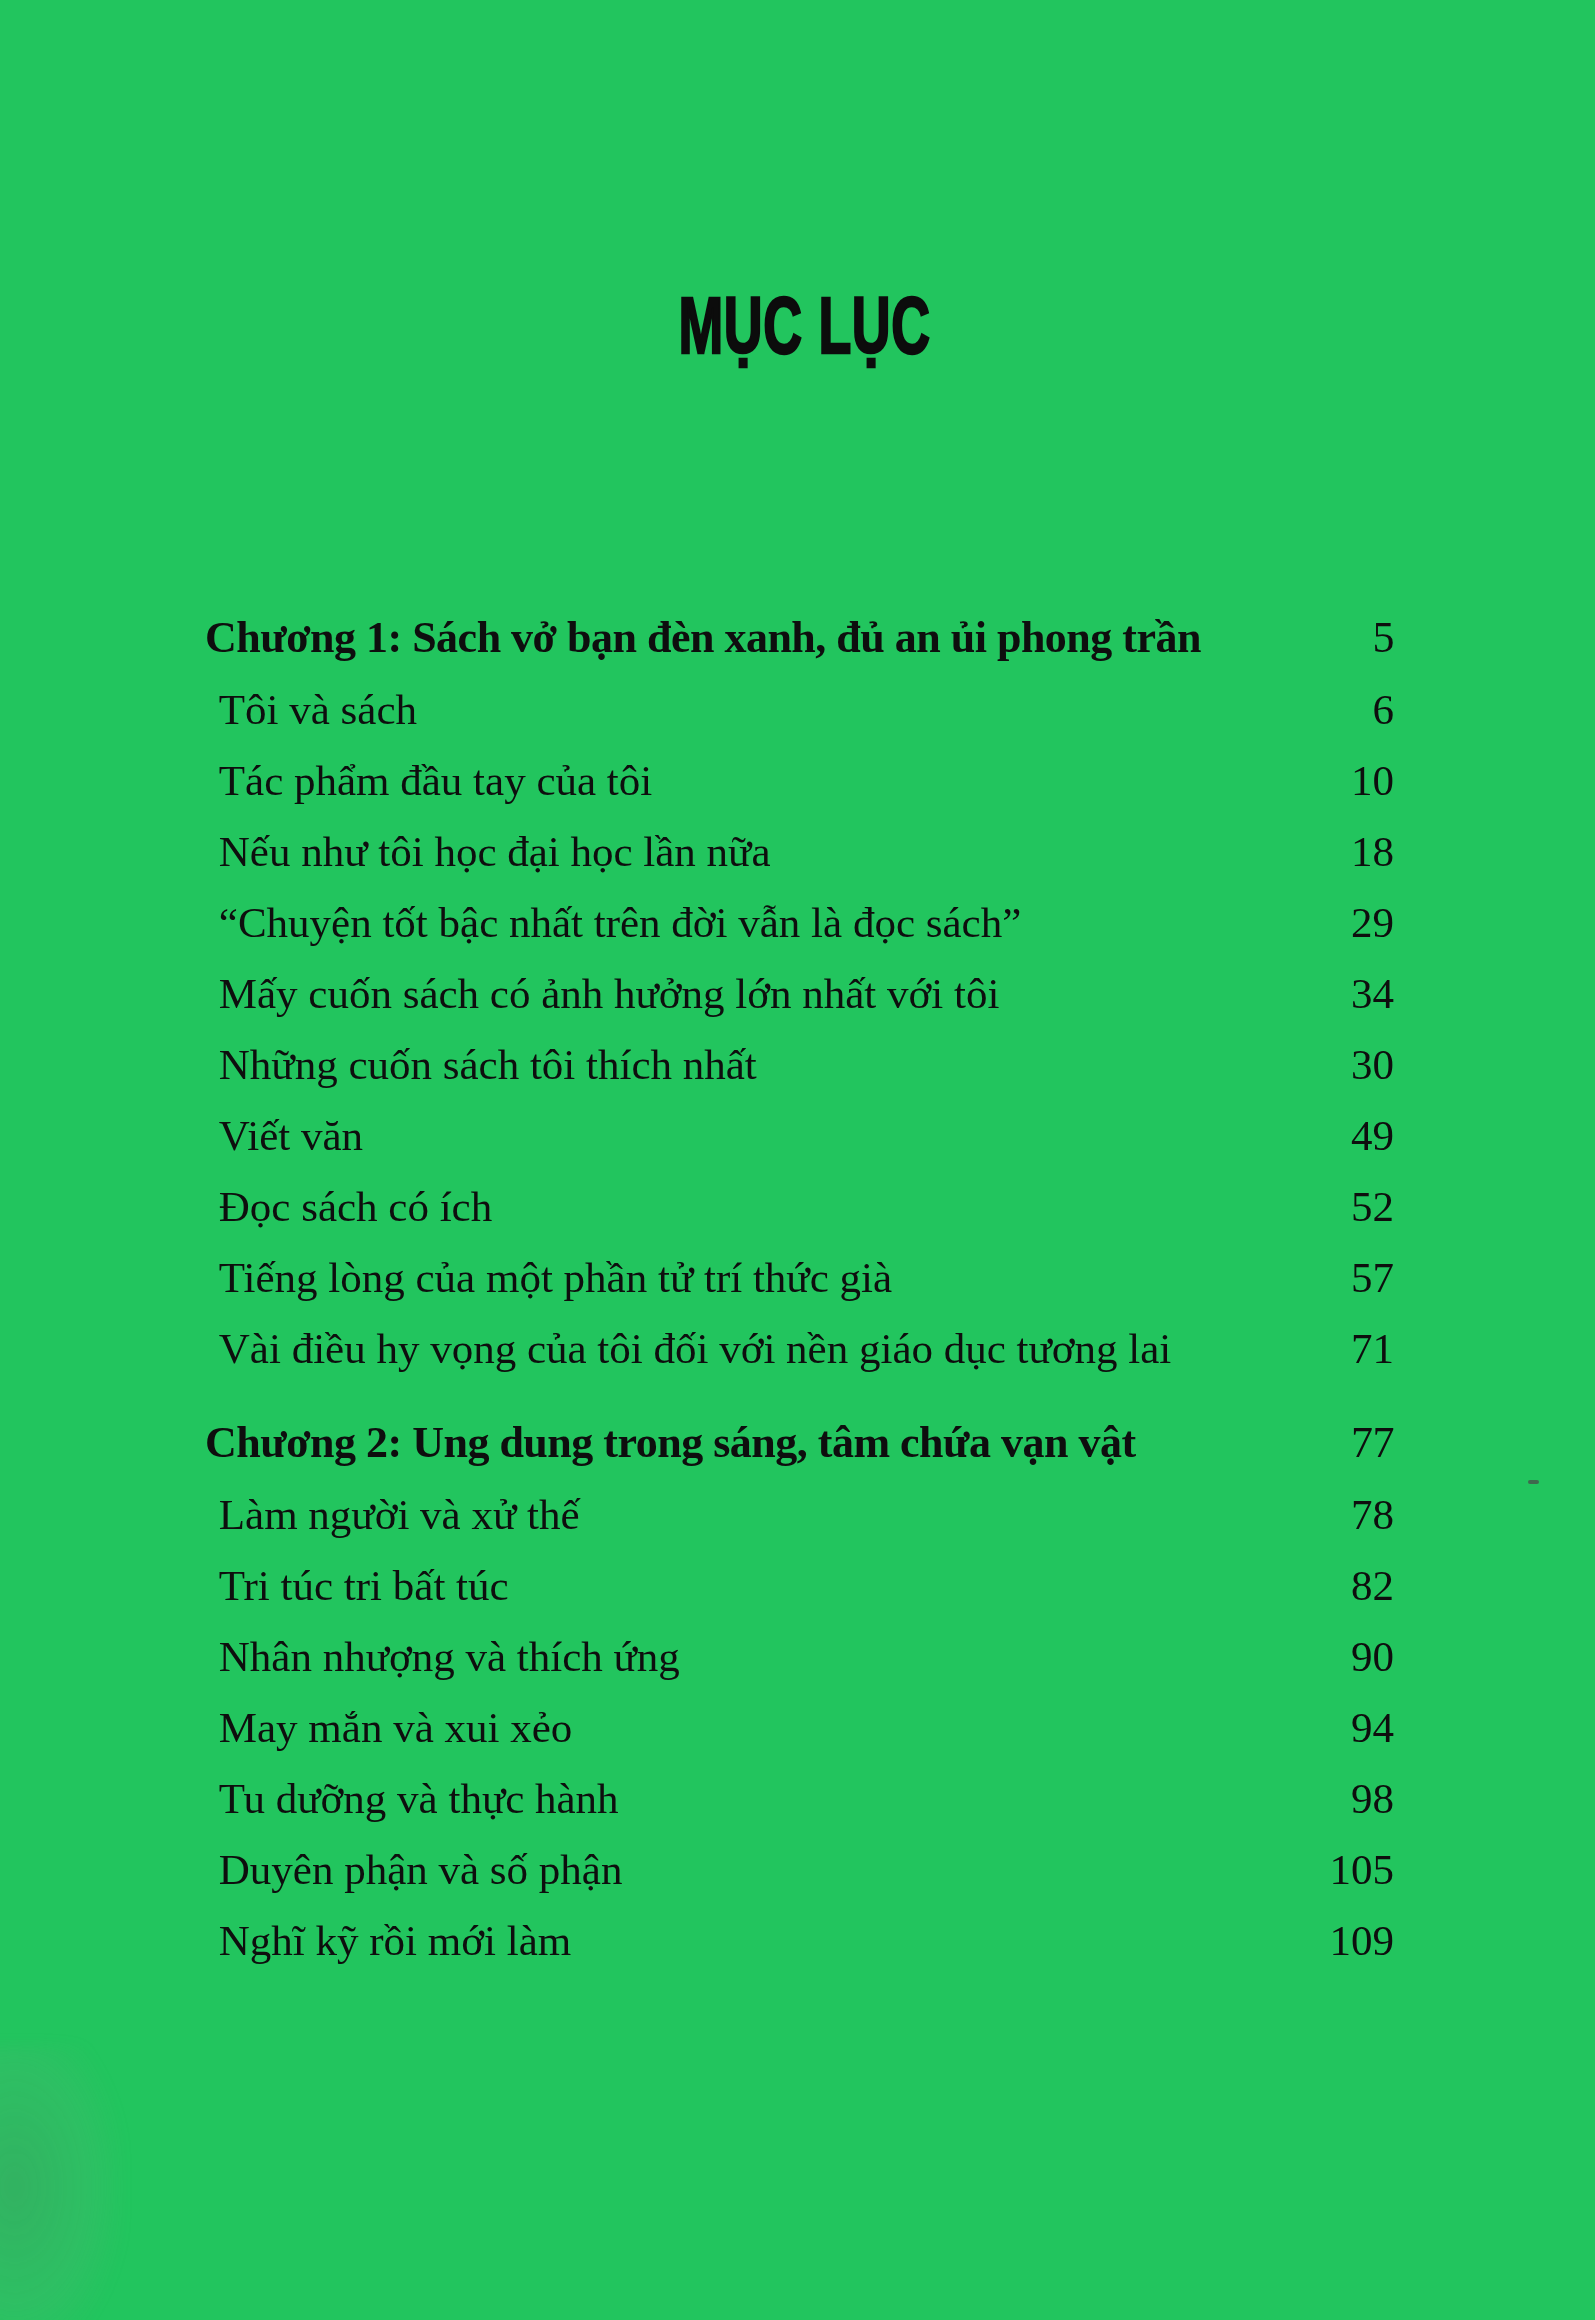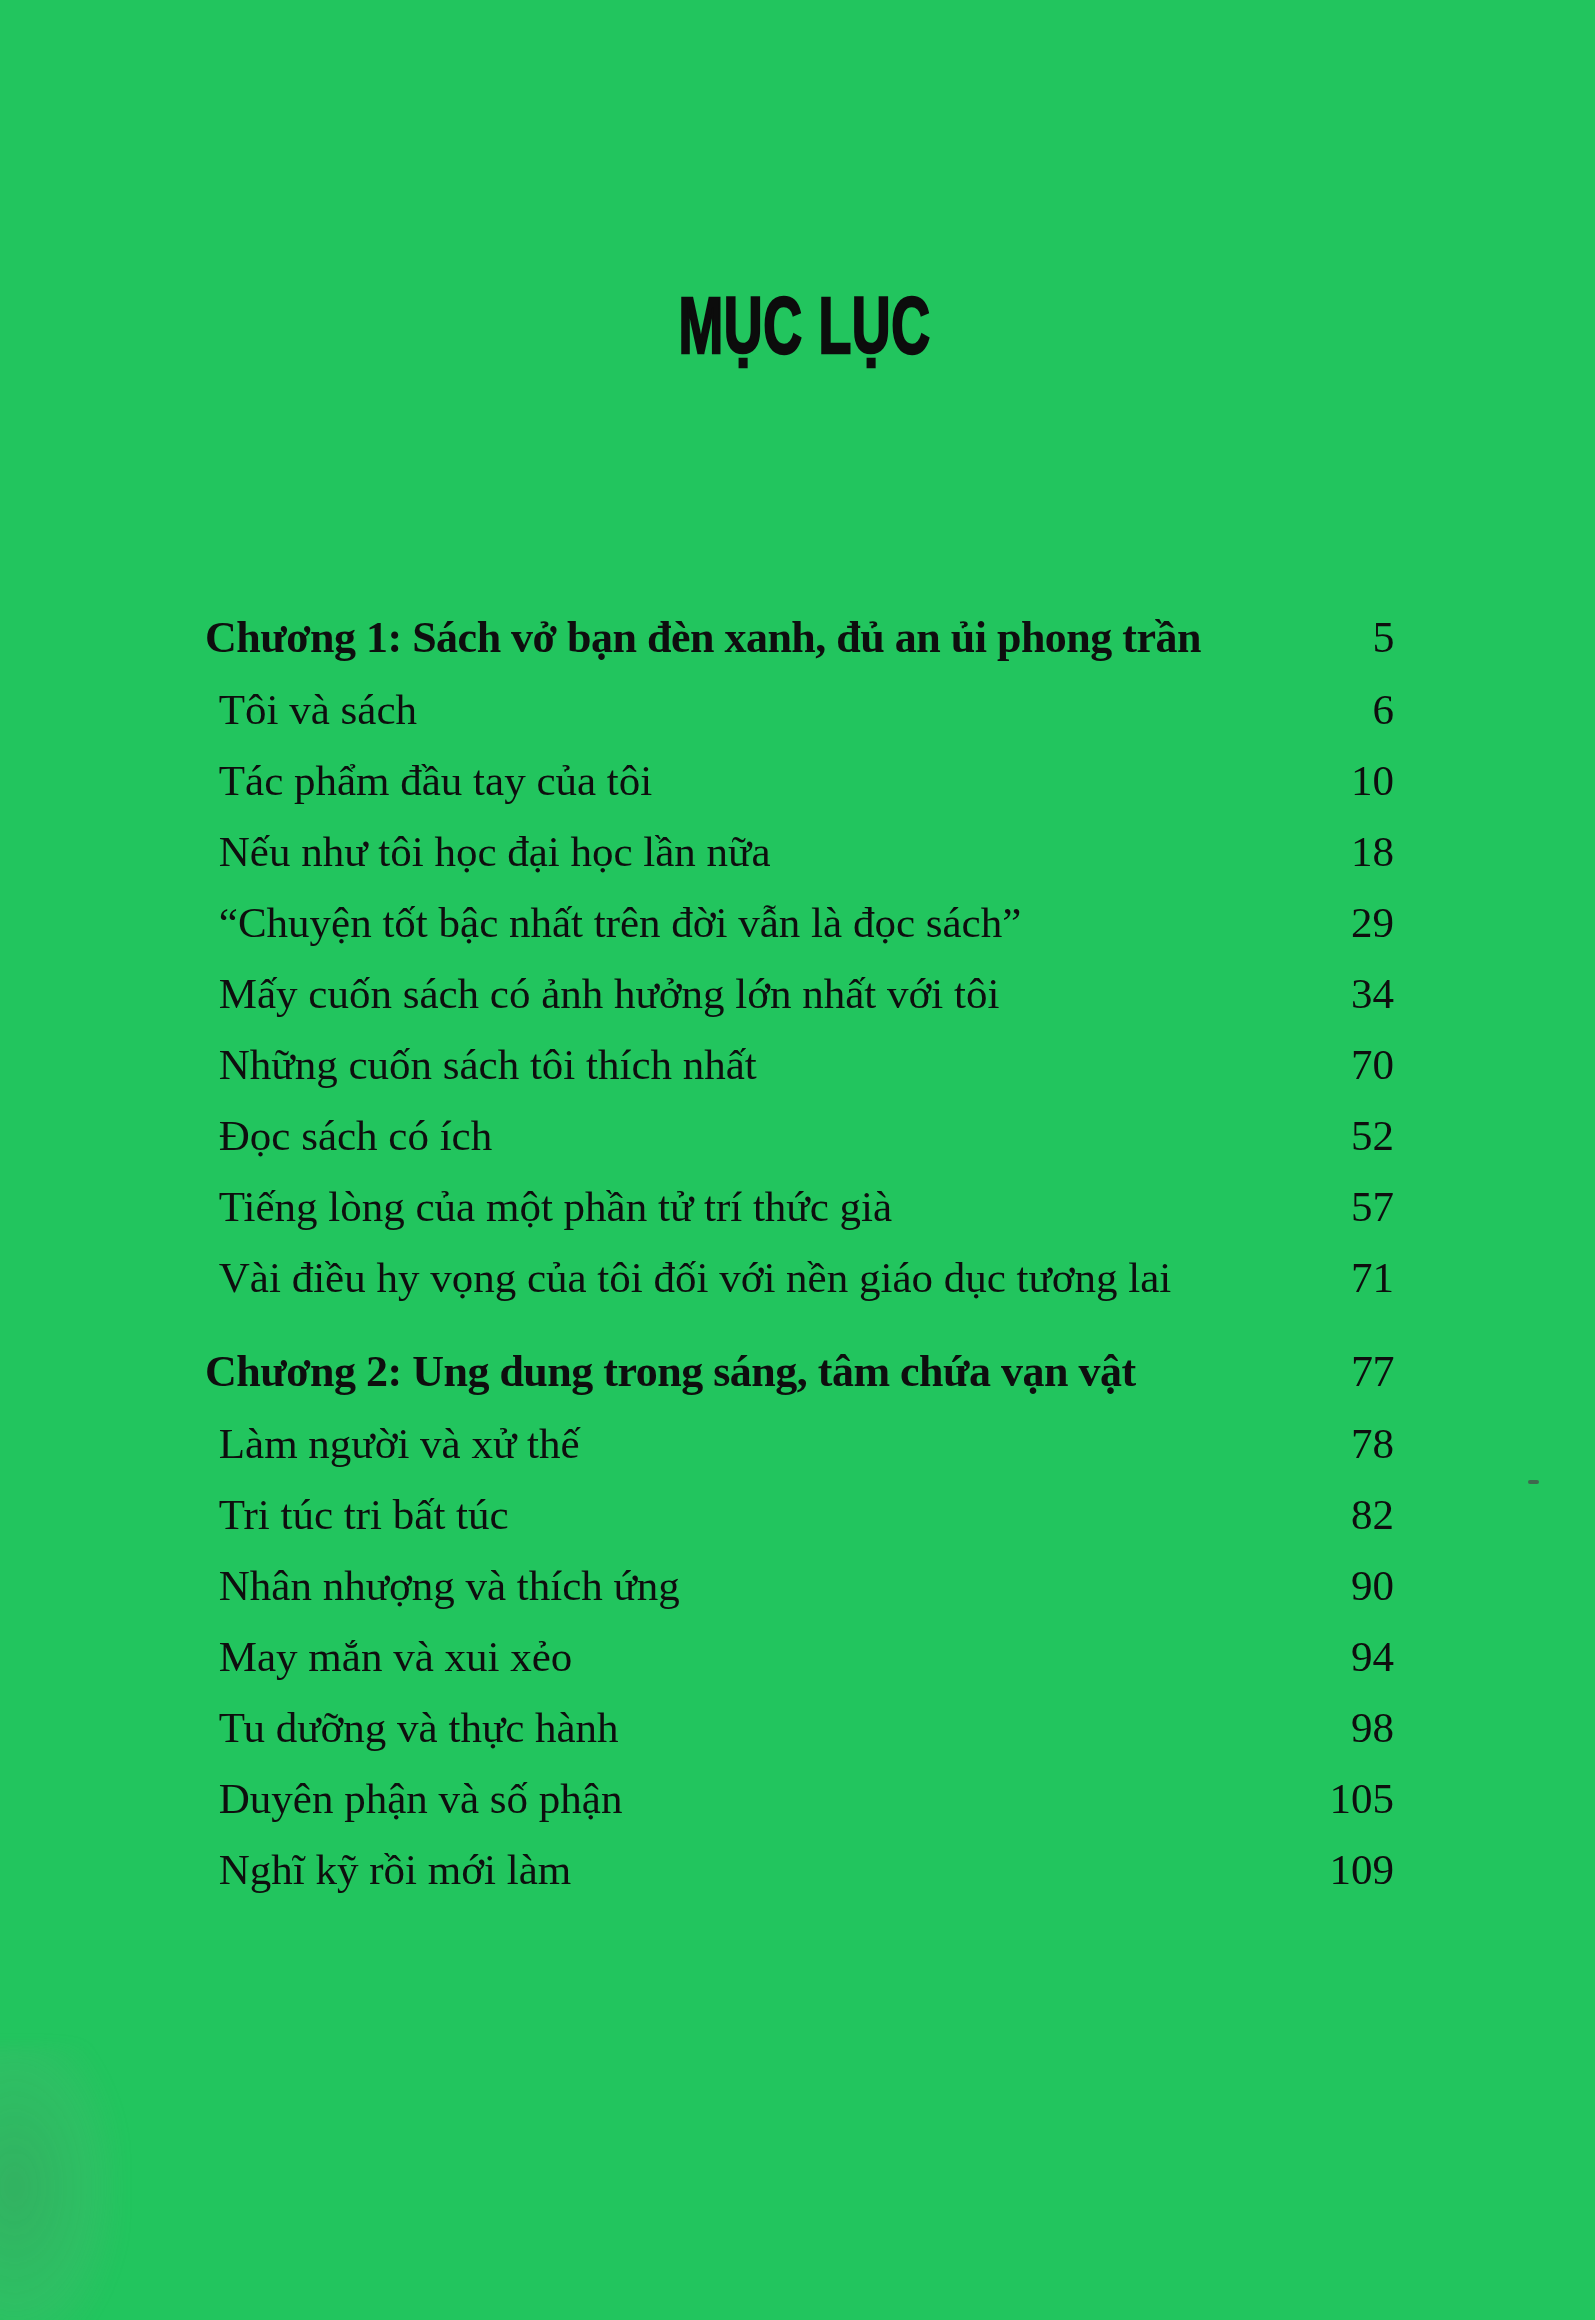--- a/index.html
+++ b/index.html
@@ -108,21 +108,25 @@
       <div class="toc-row">
       <span class="toc-label">“Chuyện tốt bậc nhất trên đời vẫn là đọc sách”</span>
       <span class="toc-page">29</span>
     </div>
       <div class="toc-row">
       <span class="toc-label">Mấy cuốn sách có ảnh hưởng lớn nhất với tôi</span>
       <span class="toc-page">34</span>
     </div>
       <div class="toc-row">
       <span class="toc-label">Những cuốn sách tôi thích nhất</span>
-      <span class="toc-page">70</span>
+      <span class="toc-page">30</span>
+    </div>
+      <div class="toc-row">
+      <span class="toc-label">Viết văn</span>
+      <span class="toc-page">49</span>
     </div>
       <div class="toc-row">
       <span class="toc-label">Đọc sách có ích</span>
       <span class="toc-page">52</span>
     </div>
       <div class="toc-row">
       <span class="toc-label">Tiếng lòng của một phần tử trí thức già</span>
       <span class="toc-page">57</span>
     </div>
       <div class="toc-row">

